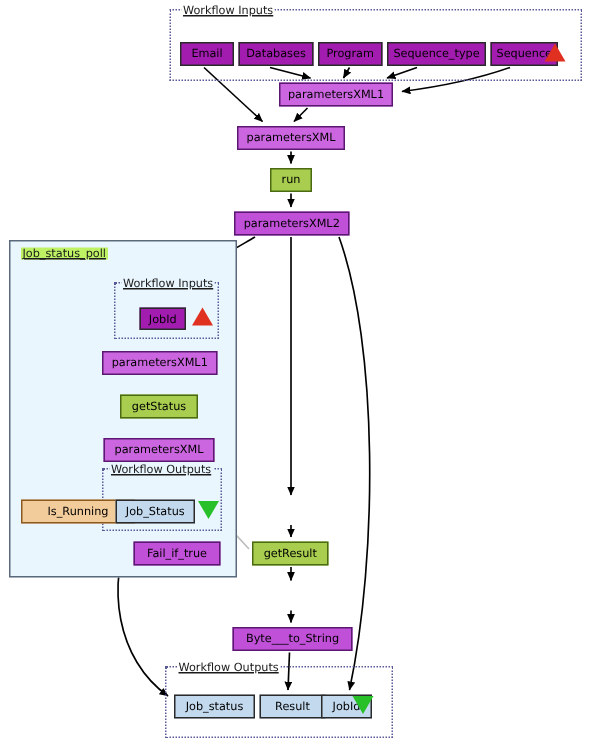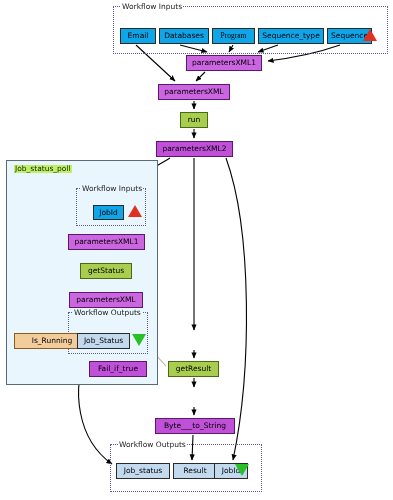--- a/index.html
+++ b/index.html
@@ -6,30 +6,30 @@
   body{width:393px;height:500px;overflow:hidden;
        font-family:"DejaVu Sans","Liberation Sans",sans-serif;}
   #canvas{position:relative;width:393px;height:500px;}
   svg#edges{position:absolute;left:0;top:0;width:393px;height:500px;overflow:visible;}
 
   
   .cluster{position:absolute;box-sizing:border-box;}
   .cluster.dotted{border:1px dotted #5a5a9a;}
   .cluster.solid{border:1px solid #5a6a7a;background:#eaf6fd;}
   .cluster-label{position:absolute;font-size:7.5px;color:#1a1a1a;
-                 white-space:nowrap;background:transparent;line-height:1;}
+                 white-space:nowrap;background:transparent;line-height:1;text-decoration:underline;}
   .cluster.dotted .cluster-label{background:#ffffff;padding:0 1px;}
   .cluster.solid .cluster-label{background:#bef264;padding:0 1px;}
 
   
   .node{position:absolute;box-sizing:border-box;display:flex;
         align-items:center;justify-content:center;
         font-size:7.5px;line-height:1;color:#000;white-space:nowrap;
         border:1px solid #000;z-index:3;text-align:center;}
-  .n-input   {background:#0ea5e9;border-color:#2a2a2a;}
+  .n-input   {background:#a21caf;border-color:#2a2a2a;}
   .n-output  {background:#c3d9ee;border-color:#2a2a2a;}
   .n-xml     {background:#cc66e0;border-color:#5b1870;}
   .n-xml2    {background:#c050d8;border-color:#5b1870;}
   .n-proc    {background:#a8cd4f;border-color:#4a6b12;}
   .n-orange  {background:#f2cc9b;border-color:#8a5a20;}
 
   
   .tri{position:absolute;width:0;height:0;z-index:4;}
   .tri-up{border-left:7px solid transparent;border-right:7px solid transparent;
           border-bottom:12px solid #e03020;}
@@ -113,21 +113,21 @@
   <div class="cluster dotted" style="left:68px;top:312px;width:80px;height:42px;">
     <span class="cluster-label" style="left:4px;top:-4px;background:#eaf6fd;">Workflow Outputs</span>
   </div>
 
   <div class="cluster dotted" style="left:110px;top:444px;width:152px;height:48px;">
     <span class="cluster-label" style="left:7px;top:-4px;">Workflow Outputs</span>
   </div>
 
   <div class="node n-input" style="left:120px;top:28px;width:36px;height:16px;">Email</div>
   <div class="node n-input" style="left:159px;top:28px;width:50px;height:16px;text-align:center;">Databases</div>
-  <div class="node n-input" style="left:212px;top:28px;width:43px;height:16px;font-family:Liberation Serif, serif;">Program</div>
+  <div class="node n-input" style="left:212px;top:28px;width:43px;height:16px;">Program</div>
   <div class="node n-input" style="left:258px;top:28px;width:66px;height:16px;">Sequence_type</div>
   <div class="node n-input" style="left:327px;top:28px;width:45px;height:16px;">Sequence</div>
 
   <div class="node n-xml" style="left:186px;top:55px;width:76px;height:16px;">parametersXML1</div>
   <div class="node n-xml" style="left:158px;top:84px;width:72px;height:16px;">parametersXML</div>
   <div class="node n-proc" style="left:180px;top:112px;width:28px;height:16px;">run</div>
   <div class="node n-xml2" style="left:156px;top:141px;width:77px;height:16px;">parametersXML2</div>
 
   <div class="node n-input" style="left:93px;top:205px;width:31px;height:15px;">JobId</div>
   <div class="node n-xml" style="left:68px;top:234px;width:77px;height:16px;">parametersXML1</div>

